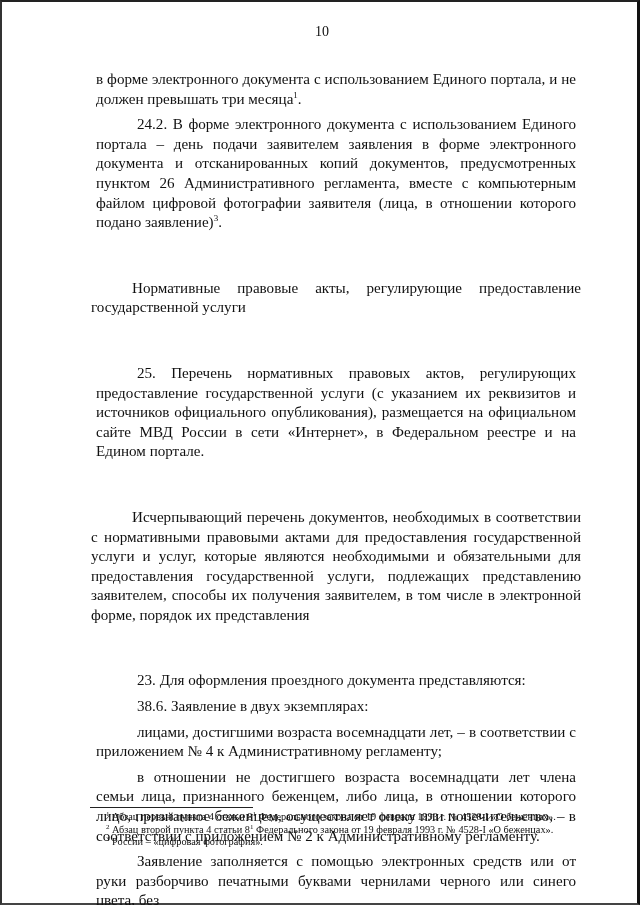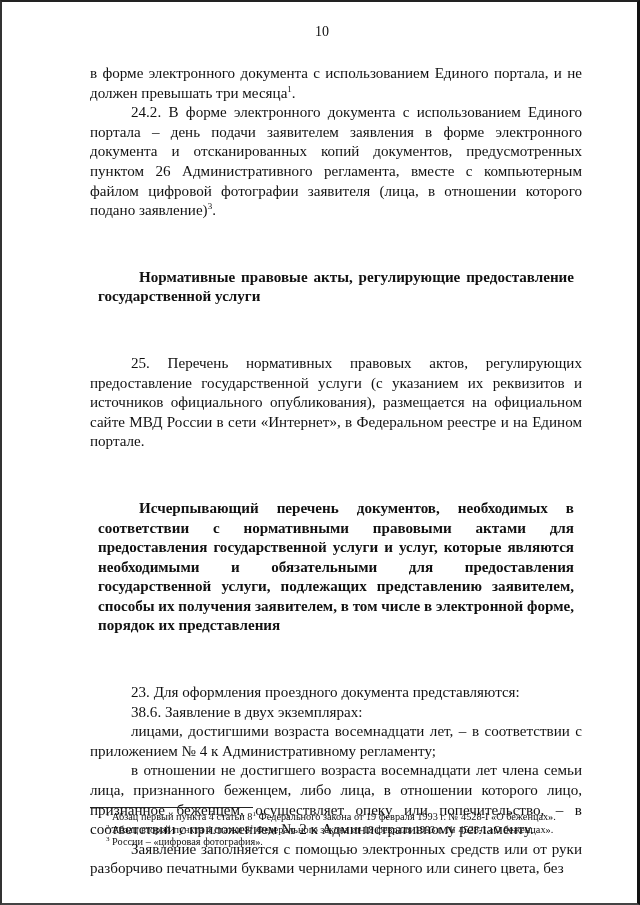--- a/index.html
+++ b/index.html
@@ -37,29 +37,29 @@
   }
   .body-text {
     position: absolute;
     left: 88px;
     top: 62px;
     width: 492px;
     font-size: 15.1px;
     line-height: 19.6px;
   }
   .p {
-    margin: 0;
+    margin: 6px;
     text-align: justify;
     text-indent: 0;
   }
   .p.indent { text-indent: 41px; }
   .p sup { font-size: 9px; line-height: 0; vertical-align: 6px; }
   .heading {
-    margin: 8px;
-    font-weight: bold;
+    margin: 1px;
+    font-weight: normal;
     text-align: justify;
     text-indent: 41px;
   }
   .gap-lg { height: 20px; }
   .gap-md { height: 19px; }
   .footnote-sep {
     position: absolute;
     left: 88px;
     top: 805px;
     width: 163px;

